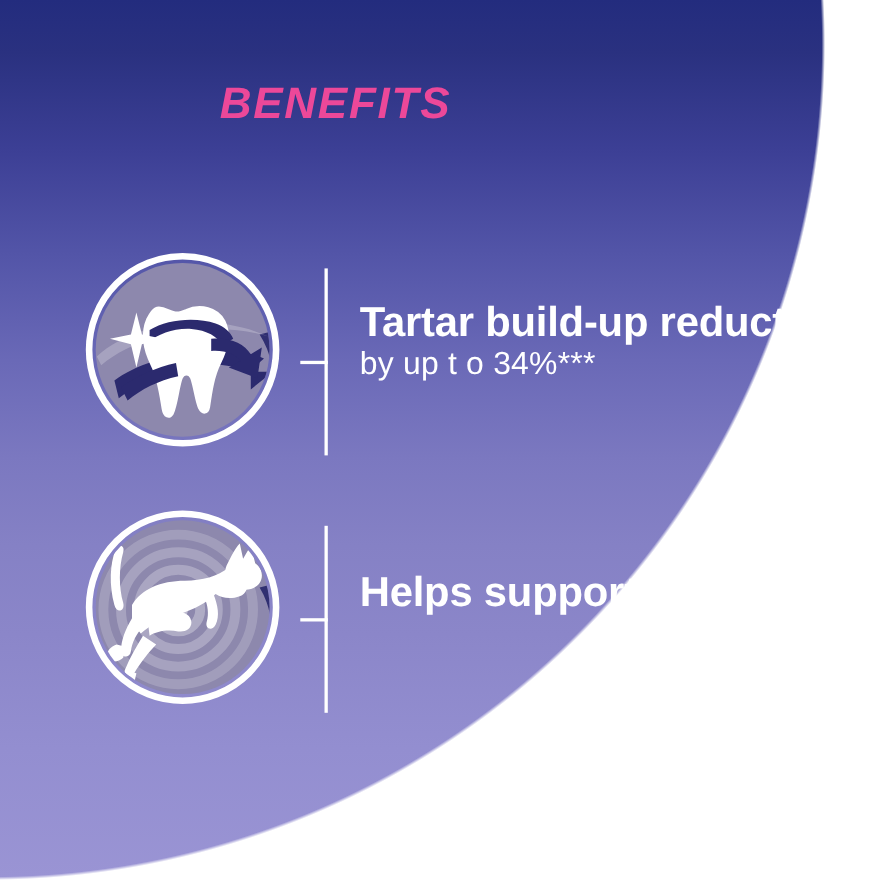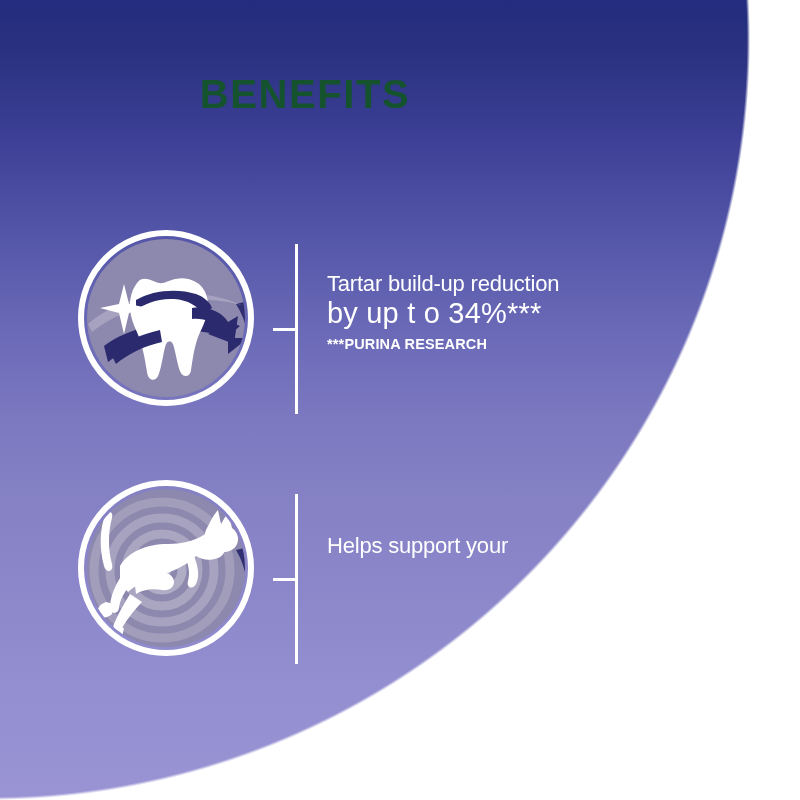--- a/index.html
+++ b/index.html
@@ -46,39 +46,40 @@
     mask-image: radial-gradient(ellipse 760px 760px at -10px 40px, #000 99.6%, transparent 100%);
   }
 
   
   .title {
     position: absolute;
     left: 0;
     top: 74px;
     width: 800px;
     text-align: center;
-    color: #14532d;
+    color: #ec4899;
     font-size: 40px;
     font-weight: bold;
     letter-spacing: 1.6px;
     line-height: 1;
     padding-right: 190px;
     box-sizing: border-box;
     white-space: nowrap;
+    font-style: italic;
   }
 
   
   .benefit {
     position: absolute;
     left: 0;
     width: 800px;
     height: 200px;
   }
   .benefit.row-0 { top: 228px; }
-  .benefit.row-1 { top: 478px; }
+  .benefit.row-1 { top: 462px; }
 
   .icon-badge {
     position: absolute;
     left: 76px;
     top: 0;
     width: 180px;
     height: 180px;
   }
   .icon-badge svg { display: block; width: 180px; height: 180px; }
 
@@ -111,22 +112,22 @@
   .copy {
     position: absolute;
     left: 327px;
     top: 44px;
     width: 430px;
     color: #ffffff;
   }
   .benefit.row-1 .copy { top: 56px; }
 
   .headline {
-    font-size: 22px;
-    font-weight: normal;
+    font-size: 38px;
+    font-weight: bold;
     line-height: 1.13;
     letter-spacing: -0.2px;
     margin: 0;
     white-space: nowrap;
   }
   .subline {
     font-size: 29px;
     font-weight: 400;
     line-height: 1.13;
     letter-spacing: 0.2px;
@@ -196,21 +197,20 @@
     </div>
 
     <div class="divider">
       <div class="h-tick"></div>
       <div class="v-line"></div>
     </div>
 
     <div class="copy">
       <p class="headline">Tartar build-up reduction</p>
       <p class="subline">by up t o 34%***</p>
-      <p class="footnote">***PURINA RESEARCH</p>
     </div>
   </div>
 
   <div class="benefit row-1">
 
     <div class="icon-badge">
       <svg viewBox="0 0 180 180" xmlns="http://www.w3.org/2000/svg">
         <defs>
           <clipPath id="discClip2">
               <circle cx="90" cy="90" r="79"></circle>

